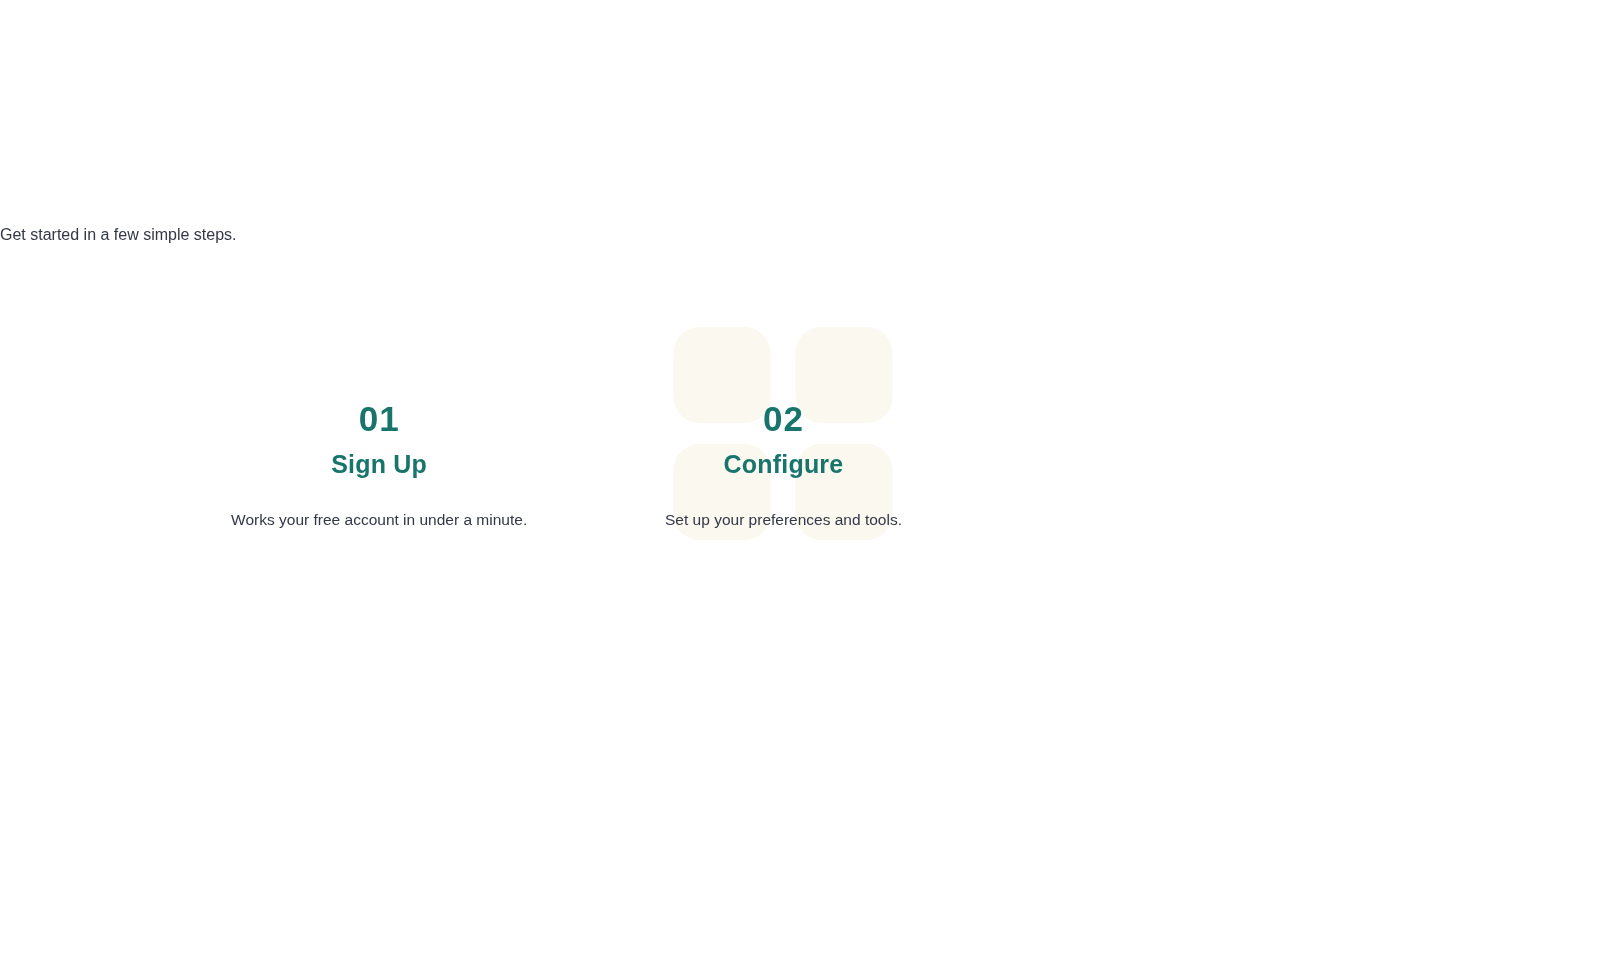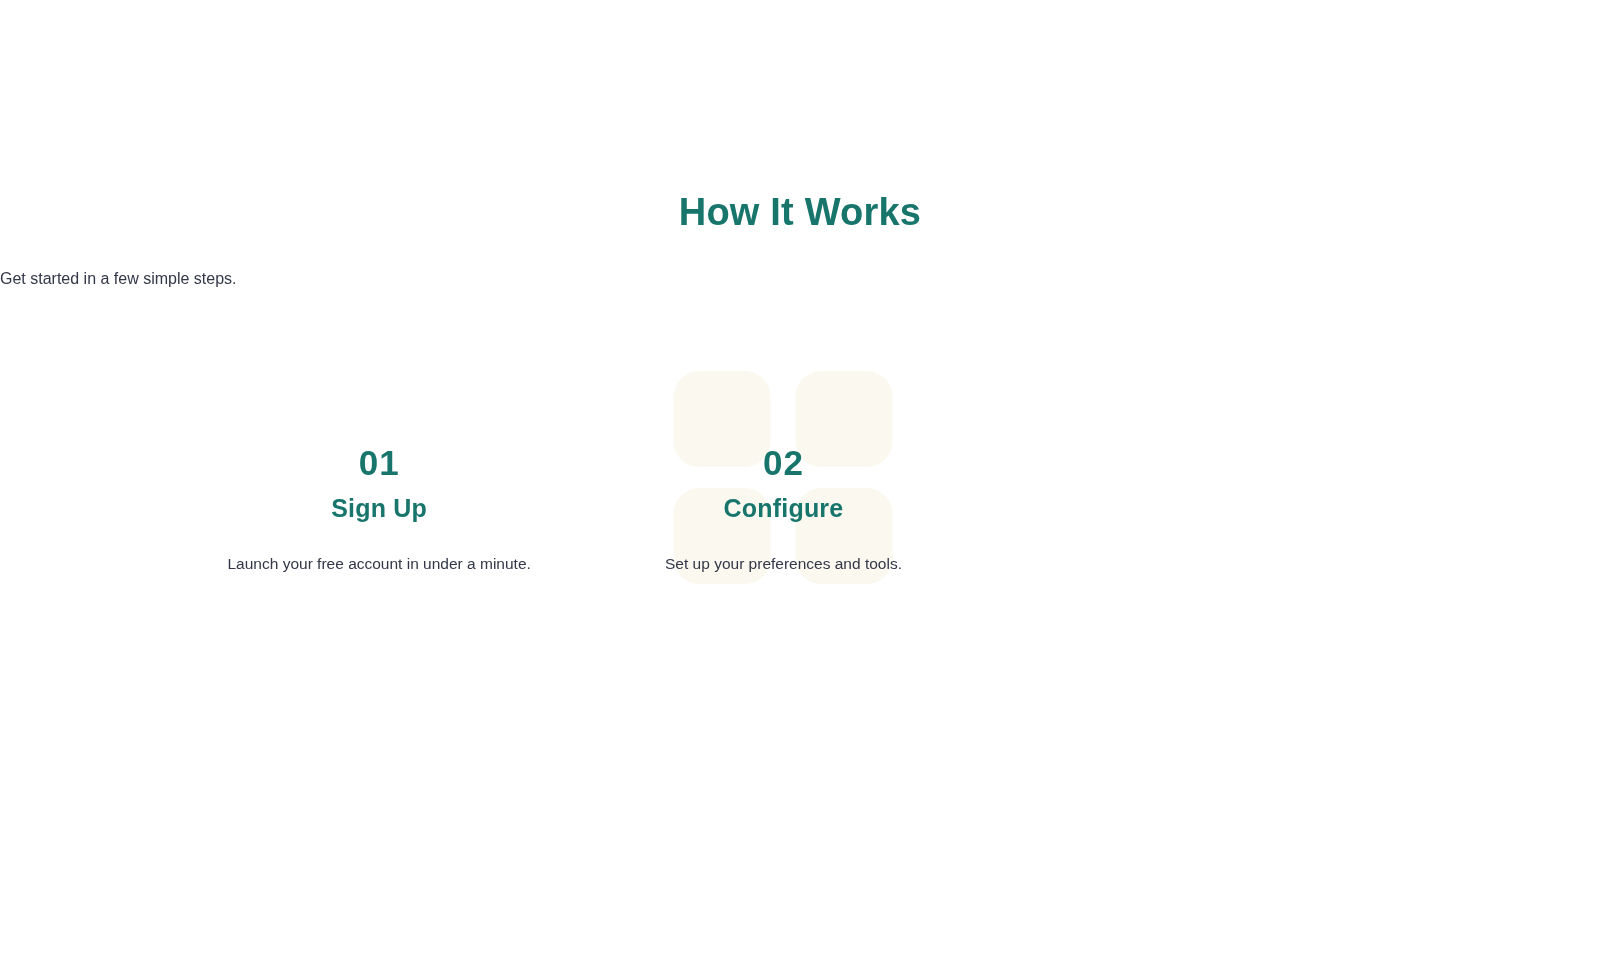--- a/index.html
+++ b/index.html
@@ -95,29 +95,28 @@
     font-size:15.5px;
     line-height:17px;
     margin-top:33px;
     font-weight:400;
   }
 </style>
 </head>
 <body>
 
 <div class="section">
-  <h2 class="section-title">How It Works</h2>
   <p class="section-subtitle">Get started in a few simple steps.</p>
 
   <div class="steps-row">
 
     <div class="step">
       <div class="step-number">01</div>
       <div class="step-title">Sign Up</div>
-      <div class="step-description">Launch your free account in under a minute.</div>
+      <div class="step-description">Works your free account in under a minute.</div>
     </div>
 
     <div class="step">
       <div class="decor-grid">
         <div class="decor-square"></div>
         <div class="decor-square"></div>
         <div class="decor-square"></div>
         <div class="decor-square"></div>
       </div>
       <div class="step-number">02</div>

